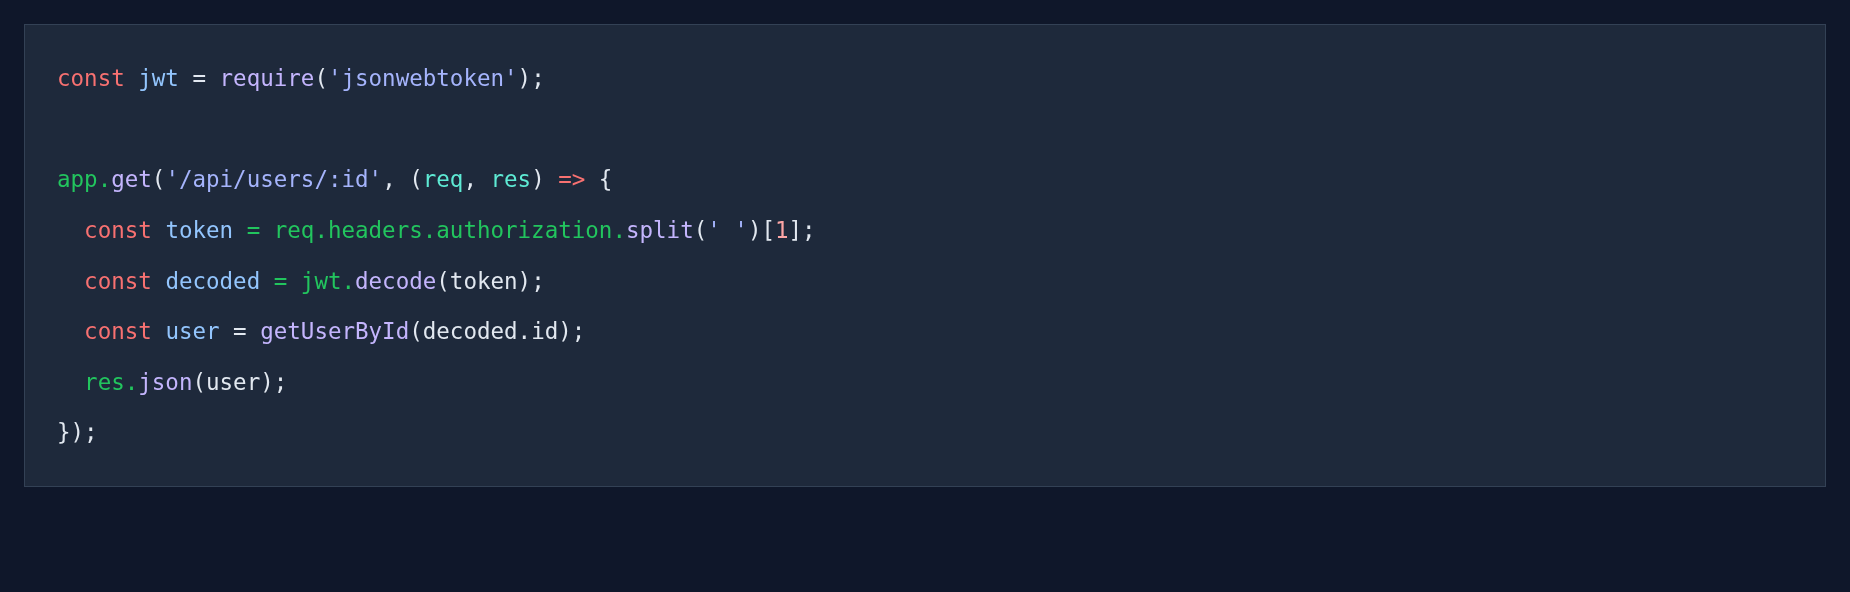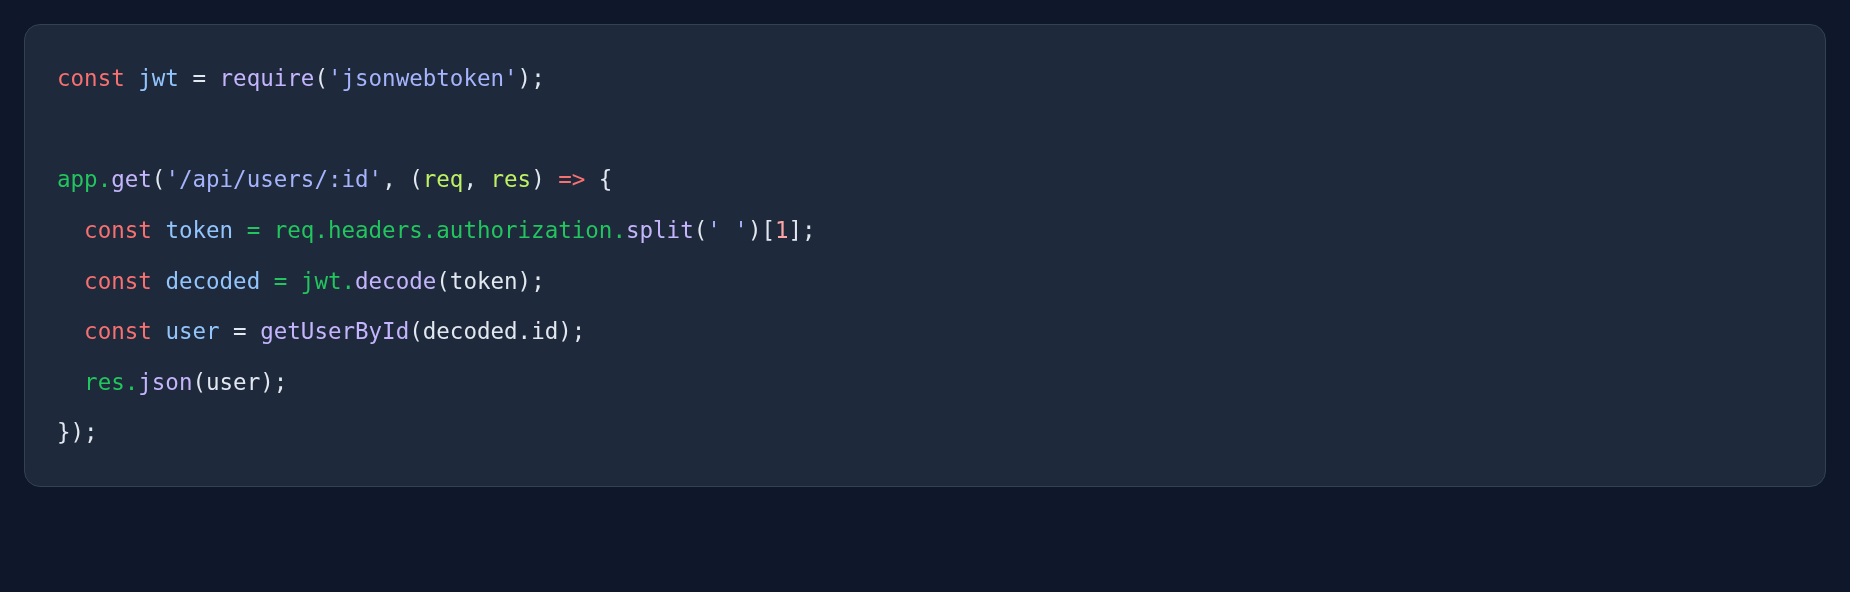--- a/index.html
+++ b/index.html
@@ -6,35 +6,35 @@
   body {
     background: #0f172a;
     padding: 24px;
     font-family: ui-monospace, SFMono-Regular, "SF Mono", Menlo, Consolas, "Liberation Mono", monospace;
     width: 1850px;
     height: 592px;
   }
   .code-block {
     background: #1e293b;
     border: 1px solid #334155;
-    border-radius: 16px;
+    border-radius: 0;
     padding: 28px 32px;
     font-size: 22.5px;
     line-height: 2.25;
     color: #e2e8f0;
     white-space: pre;
     overflow: hidden;
   }
   .tk-kw   { color: #f87171; } 
   .tk-var  { color: #93c5fd; } 
   .tk-fn   { color: #c4b5fd; } 
   .tk-str  { color: #a5b4fc; } 
   .tk-num  { color: #fca5a5; } 
   .tk-op   { color: #f87171; } 
   .tk-p    { color: #e2e8f0; } 
-  .tk-param{ color: #bef264; } 
+  .tk-param{ color: #5eead4; } 
   .tk-id   { color: #22c55e; } 
   .empty-line { height: 2.25em; }
 </style>
 </head>
 <body>
 
 <pre class="code-block"><code id="code-container"><div><span class="tk-kw">const </span><span class="tk-var">jwt</span><span class="tk-p"> = </span><span class="tk-fn">require</span><span class="tk-p">(</span><span class="tk-str">'jsonwebtoken'</span><span class="tk-p">);</span></div><div class="empty-line"></div><div><span class="tk-id">app.</span><span class="tk-fn">get</span><span class="tk-p">(</span><span class="tk-str">'/api/users/:id'</span><span class="tk-p">, (</span><span class="tk-param">req</span><span class="tk-p">, </span><span class="tk-param">res</span><span class="tk-p">) </span><span class="tk-op">=&gt;</span><span class="tk-p"> {</span></div><div><span>  </span><span class="tk-kw">const </span><span class="tk-var">token</span><span class="tk-id"> = req.headers.authorization.</span><span class="tk-fn">split</span><span class="tk-p">(</span><span class="tk-str">' '</span><span class="tk-p">)[</span><span class="tk-num">1</span><span class="tk-p">];</span></div><div><span>  </span><span class="tk-kw">const </span><span class="tk-var">decoded</span><span class="tk-id"> = jwt.</span><span class="tk-fn">decode</span><span class="tk-p">(token);</span></div><div><span>  </span><span class="tk-kw">const </span><span class="tk-var">user</span><span class="tk-p"> = </span><span class="tk-fn">getUserById</span><span class="tk-p">(decoded.id);</span></div><div><span>  </span><span class="tk-id">res.</span><span class="tk-fn">json</span><span class="tk-p">(user);</span></div><div><span class="tk-p">});</span></div></code></pre>
 
 </body></html>

